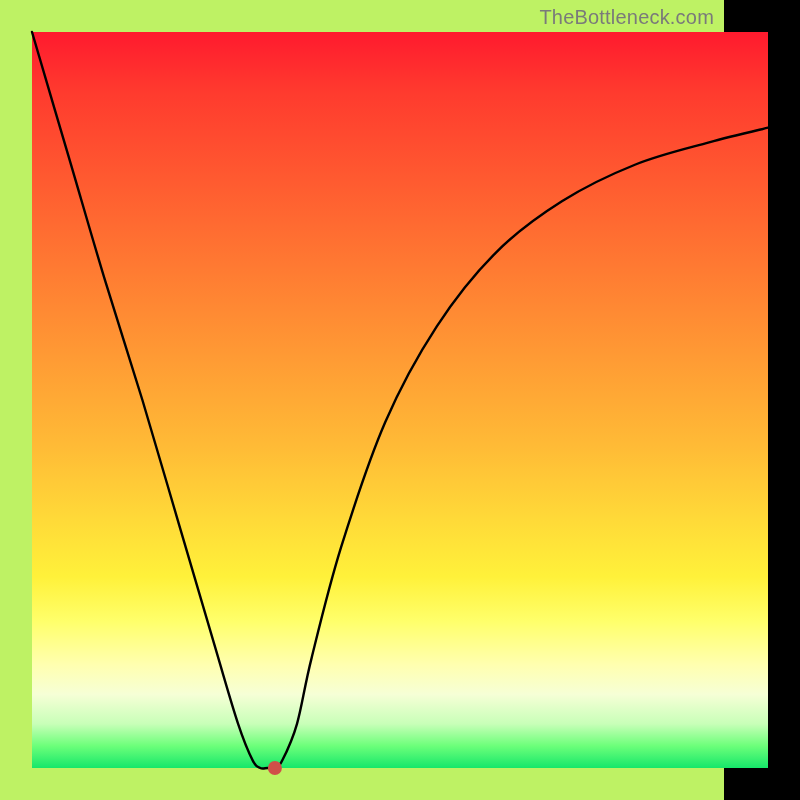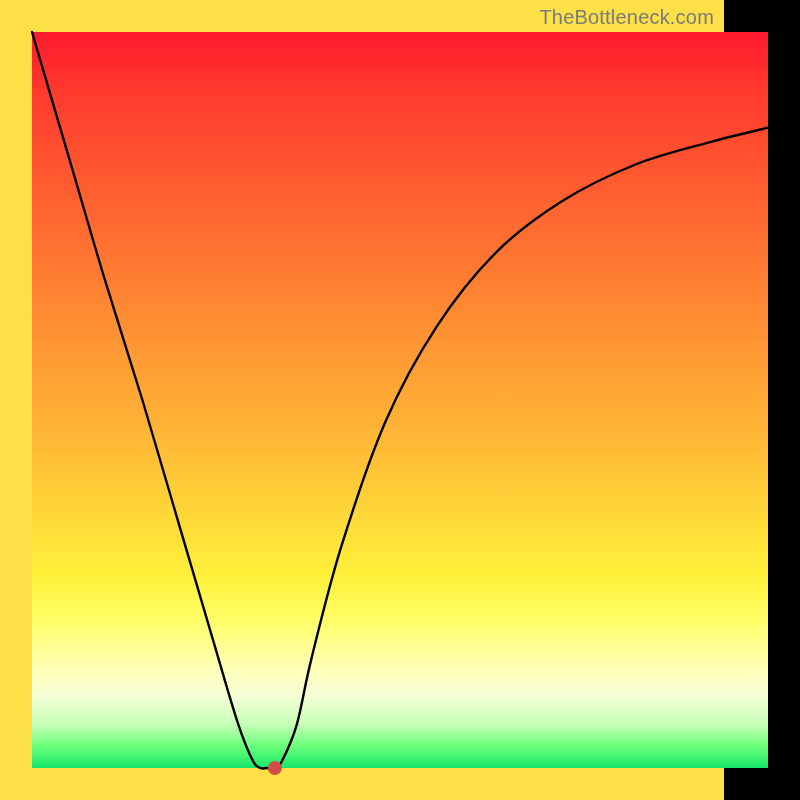--- a/index.html
+++ b/index.html
@@ -8,21 +8,21 @@
     width: 800px;
     height: 800px;
     overflow: hidden;
     background: #000;
     font-family: Arial, Helvetica, sans-serif;
   }
   .frame {
     position: relative;
     width: 724px;
     height: 800px;
-    background: #fde047;
+    background: #bef264;
   }
   .plot {
     position: absolute;
     left: 32px;
     top: 32px;
     width: 736px;
     height: 736px;
     
     background: linear-gradient(
       to bottom,

